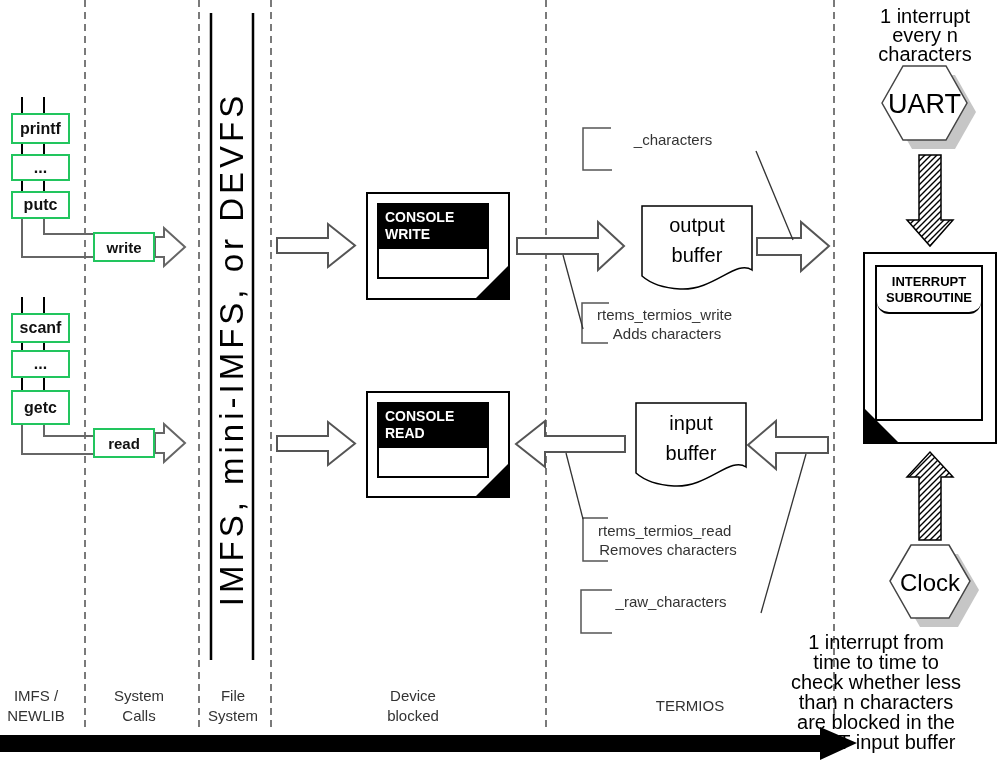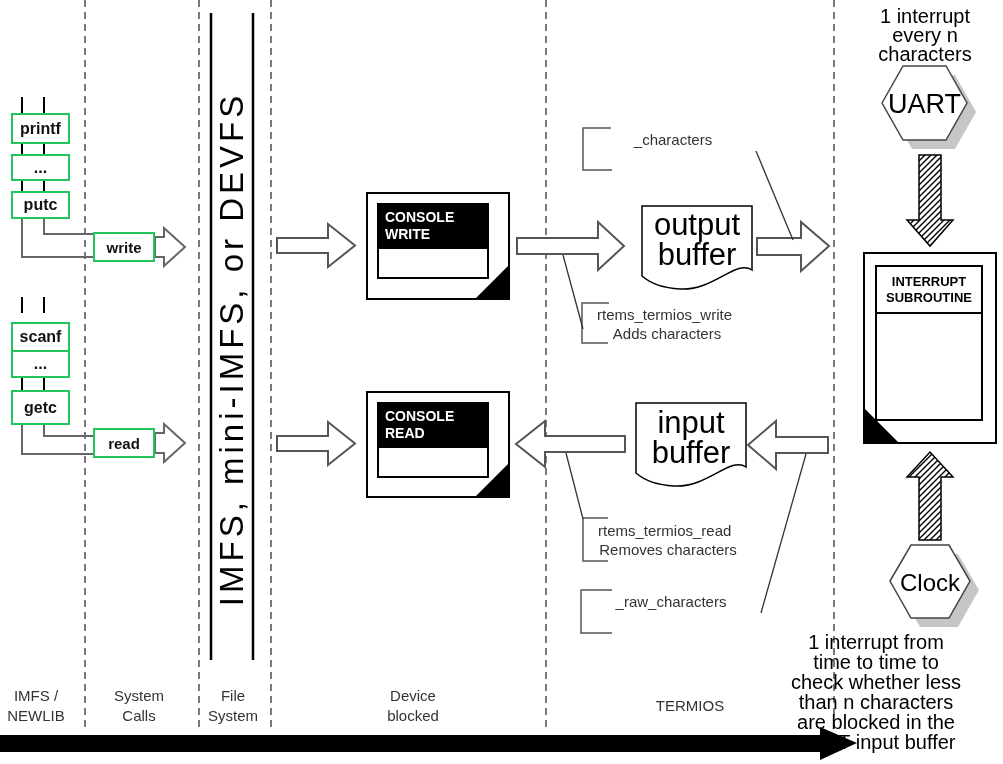--- a/index.html
+++ b/index.html
@@ -6,34 +6,34 @@
   *{box-sizing:border-box;}
   #stage{position:relative;width:1003px;height:764px;background:#ffffff;overflow:hidden;
          font-family:"Liberation Sans","DejaVu Sans",sans-serif;color:#000;}
   svg.layer{position:absolute;left:0;top:0;}
   .lbox{position:absolute;border:2px solid #22c55e;background:#fff;display:flex;
         align-items:center;justify-content:center;font-weight:bold;font-size:16px;color:#111;}
   .fnlabel{position:absolute;font-size:15px;color:#333;line-height:19px;white-space:nowrap;}
   .fnlabel .c{text-align:center;}
   .note{position:absolute;font-size:20px;color:#000000;text-align:center;line-height:20px;}
   .footerlbl{position:absolute;font-size:15px;color:#333;text-align:center;line-height:20px;transform:translateX(-50%);}
-  .bigtxt{position:absolute;text-align:center;font-size:31px;color:#000;line-height:30px;}
+  .bigtxt{position:absolute;text-align:center;font-size:20px;color:#000;line-height:30px;}
   .consolebox{position:absolute;border:2px solid #000;background:#fff;}
   .console-inner{position:absolute;left:9px;top:9px;width:112px;height:76px;border:2px solid #000;background:#fff;}
   .console-head{height:44px;background:#000;color:#fff;font-weight:bold;font-size:14px;
                 line-height:17px;padding:4px 0 12px 6px;}
   .fold-br{position:absolute;right:0;bottom:0;width:0;height:0;border-style:solid;
            border-width:0 0 32px 32px;border-color:transparent transparent #000 transparent;}
   .fold-bl{position:absolute;left:0;bottom:0;width:0;height:0;border-style:solid;
            border-width:0 33px 33px 0;border-color:transparent transparent #000 transparent;}
   .fsband{position:absolute;left:232px;top:349px;transform:translate(-50%,-50%) rotate(-90deg);
           white-space:nowrap;font-size:33px;letter-spacing:4px;color:#000;}
   .intr-inner{position:absolute;left:10px;top:11px;width:108px;height:156px;border:2px solid #000;background:#fff;}
   .intr-head{height:47px;border-bottom:2px solid #000;text-align:center;font-weight:bold;
-             font-size:13px;line-height:16px;padding-top:7px;}
+             font-size:13px;line-height:16px;padding-top:7px;border-radius:12px;}
   .hexlbl{position:absolute;text-align:center;color:#000;}
 </style>
 </head>
 <body>
 
 <div id="stage">
 
   <svg class="layer" width="1003" height="764" viewBox="0 0 1003 764">
     <defs>
       <pattern id="hatch" width="6" height="6" patternUnits="userSpaceOnUse">
@@ -120,21 +120,21 @@
   <div class="lbox" style="left:11px;top:113px;width:59px;height:31px;">
       <span>printf</span>
     </div>
   <div class="lbox" style="left:11px;top:154px;width:59px;height:27px;">
       <span>...</span>
     </div>
   <div class="lbox" style="left:11px;top:191px;width:59px;height:28px;">
       <span>putc</span>
     </div>
 
-  <div class="lbox" style="left:11px;top:322px;width:59px;height:30px;">
+  <div class="lbox" style="left:11px;top:313px;width:59px;height:30px;">
       <span>scanf</span>
     </div>
   <div class="lbox" style="left:11px;top:350px;width:59px;height:28px;">
       <span>...</span>
     </div>
   <div class="lbox" style="left:11px;top:390px;width:59px;height:35px;">
       <span>getc</span>
     </div>
 
   <div class="lbox" style="left:93px;top:232px;width:62px;height:30px;font-size:15px;">

